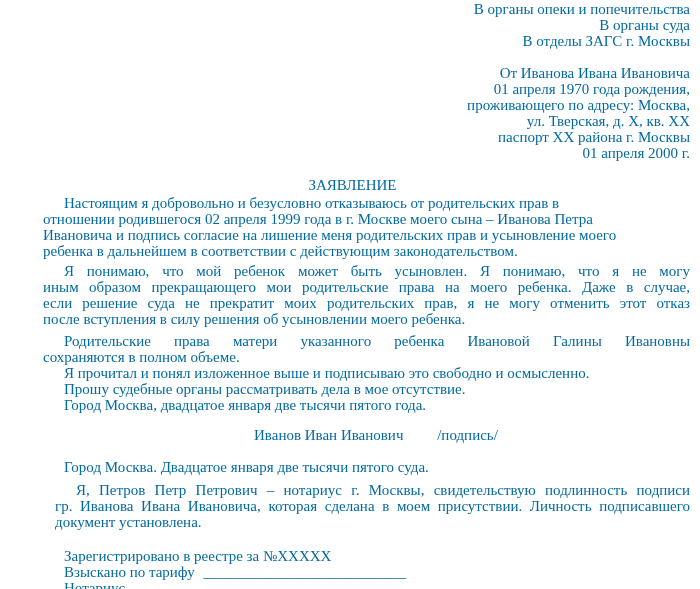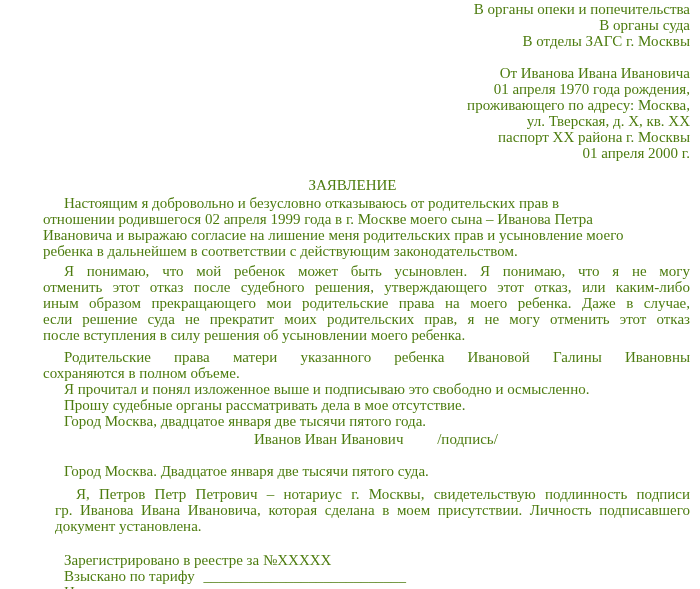--- a/index.html
+++ b/index.html
@@ -2,36 +2,36 @@
 <html><head>
 <meta charset="utf-8">
 <style>
   html, body { margin: 0; padding: 0; background: #ffffff; }
   .page {
     position: relative;
     width: 700px;
     height: 589px;
     box-sizing: border-box;
     background: #ffffff;
-    color: #4d7c0f;
+    color: #0369a1;
     font-family: "Liberation Serif", "DejaVu Serif", serif;
     font-size: 15px;
     line-height: 16px;
     padding: 1px 10px 0 43px;
     overflow: hidden;
   }
   .right { text-align: right; }
   .block-applicant { margin-top: 16px; }
   .title { margin-top: 16px; margin-right: 28px; text-align: center; }
   .para-1 { margin-top: 2px; }
   .para-2 { margin-top: 4px; }
   .para-3 { margin-top: 6px; }
   .ind { text-indent: 21px; }
   .jfull { text-align: justify; text-align-last: justify; }
-  .sig-row { margin-top: 2px; padding-left: 211px; }
+  .sig-row { margin-top: 14px; padding-left: 211px; }
   .sig-label { margin-left: 30px; }
   .date-2 { margin-top: 16px; }
   .notary-cert { margin-top: 7px; margin-left: 12px; }
   .registry { margin-top: 18px; }
   .blank { letter-spacing: 0; }
   .blank-tariff { margin-left: 5px; font-family: Liberation Serif, serif; }
   .blank-notary { margin-left: 16px; font-weight: bold; }
 </style>
 </head>
 <body>
@@ -51,27 +51,26 @@
     <div>ул. Тверская, д. Х, кв. ХХ</div>
     <div>паспорт ХХ района г. Москвы</div>
     <div>01 апреля 2000 г.</div>
   </div>
 
   <div class="title">ЗАЯВЛЕНИЕ</div>
 
   <div class="para-1">
     <div class="ind">Настоящим я добровольно и безусловно отказываюсь от родительских прав в</div>
     <div>отношении родившегося 02 апреля 1999 года в г. Москве моего сына – Иванова Петра</div>
-    <div>Ивановича и выражаю согласие на лишение меня родительских прав и усыновление моего</div>
+    <div>Ивановича и подпись согласие на лишение меня родительских прав и усыновление моего</div>
     <div>ребенка в дальнейшем в соответствии с действующим законодательством.</div>
   </div>
 
   <div class="para-2">
     <div class="ind jfull">Я понимаю, что мой ребенок может быть усыновлен. Я понимаю, что я не могу</div>
-    <div class="jfull">отменить этот отказ после судебного решения, утверждающего этот отказ, или каким-либо</div>
     <div class="jfull">иным образом прекращающего мои родительские права на моего ребенка. Даже в случае,</div>
     <div class="jfull">если решение суда не прекратит моих родительских прав, я не могу отменить этот отказ</div>
     <div>после вступления в силу решения об усыновлении моего ребенка.</div>
   </div>
 
   <div class="para-3">
     <div class="ind jfull">Родительские права матери указанного ребенка Ивановой Галины Ивановны</div>
     <div>сохраняются в полном объеме.</div>
   </div>
 

